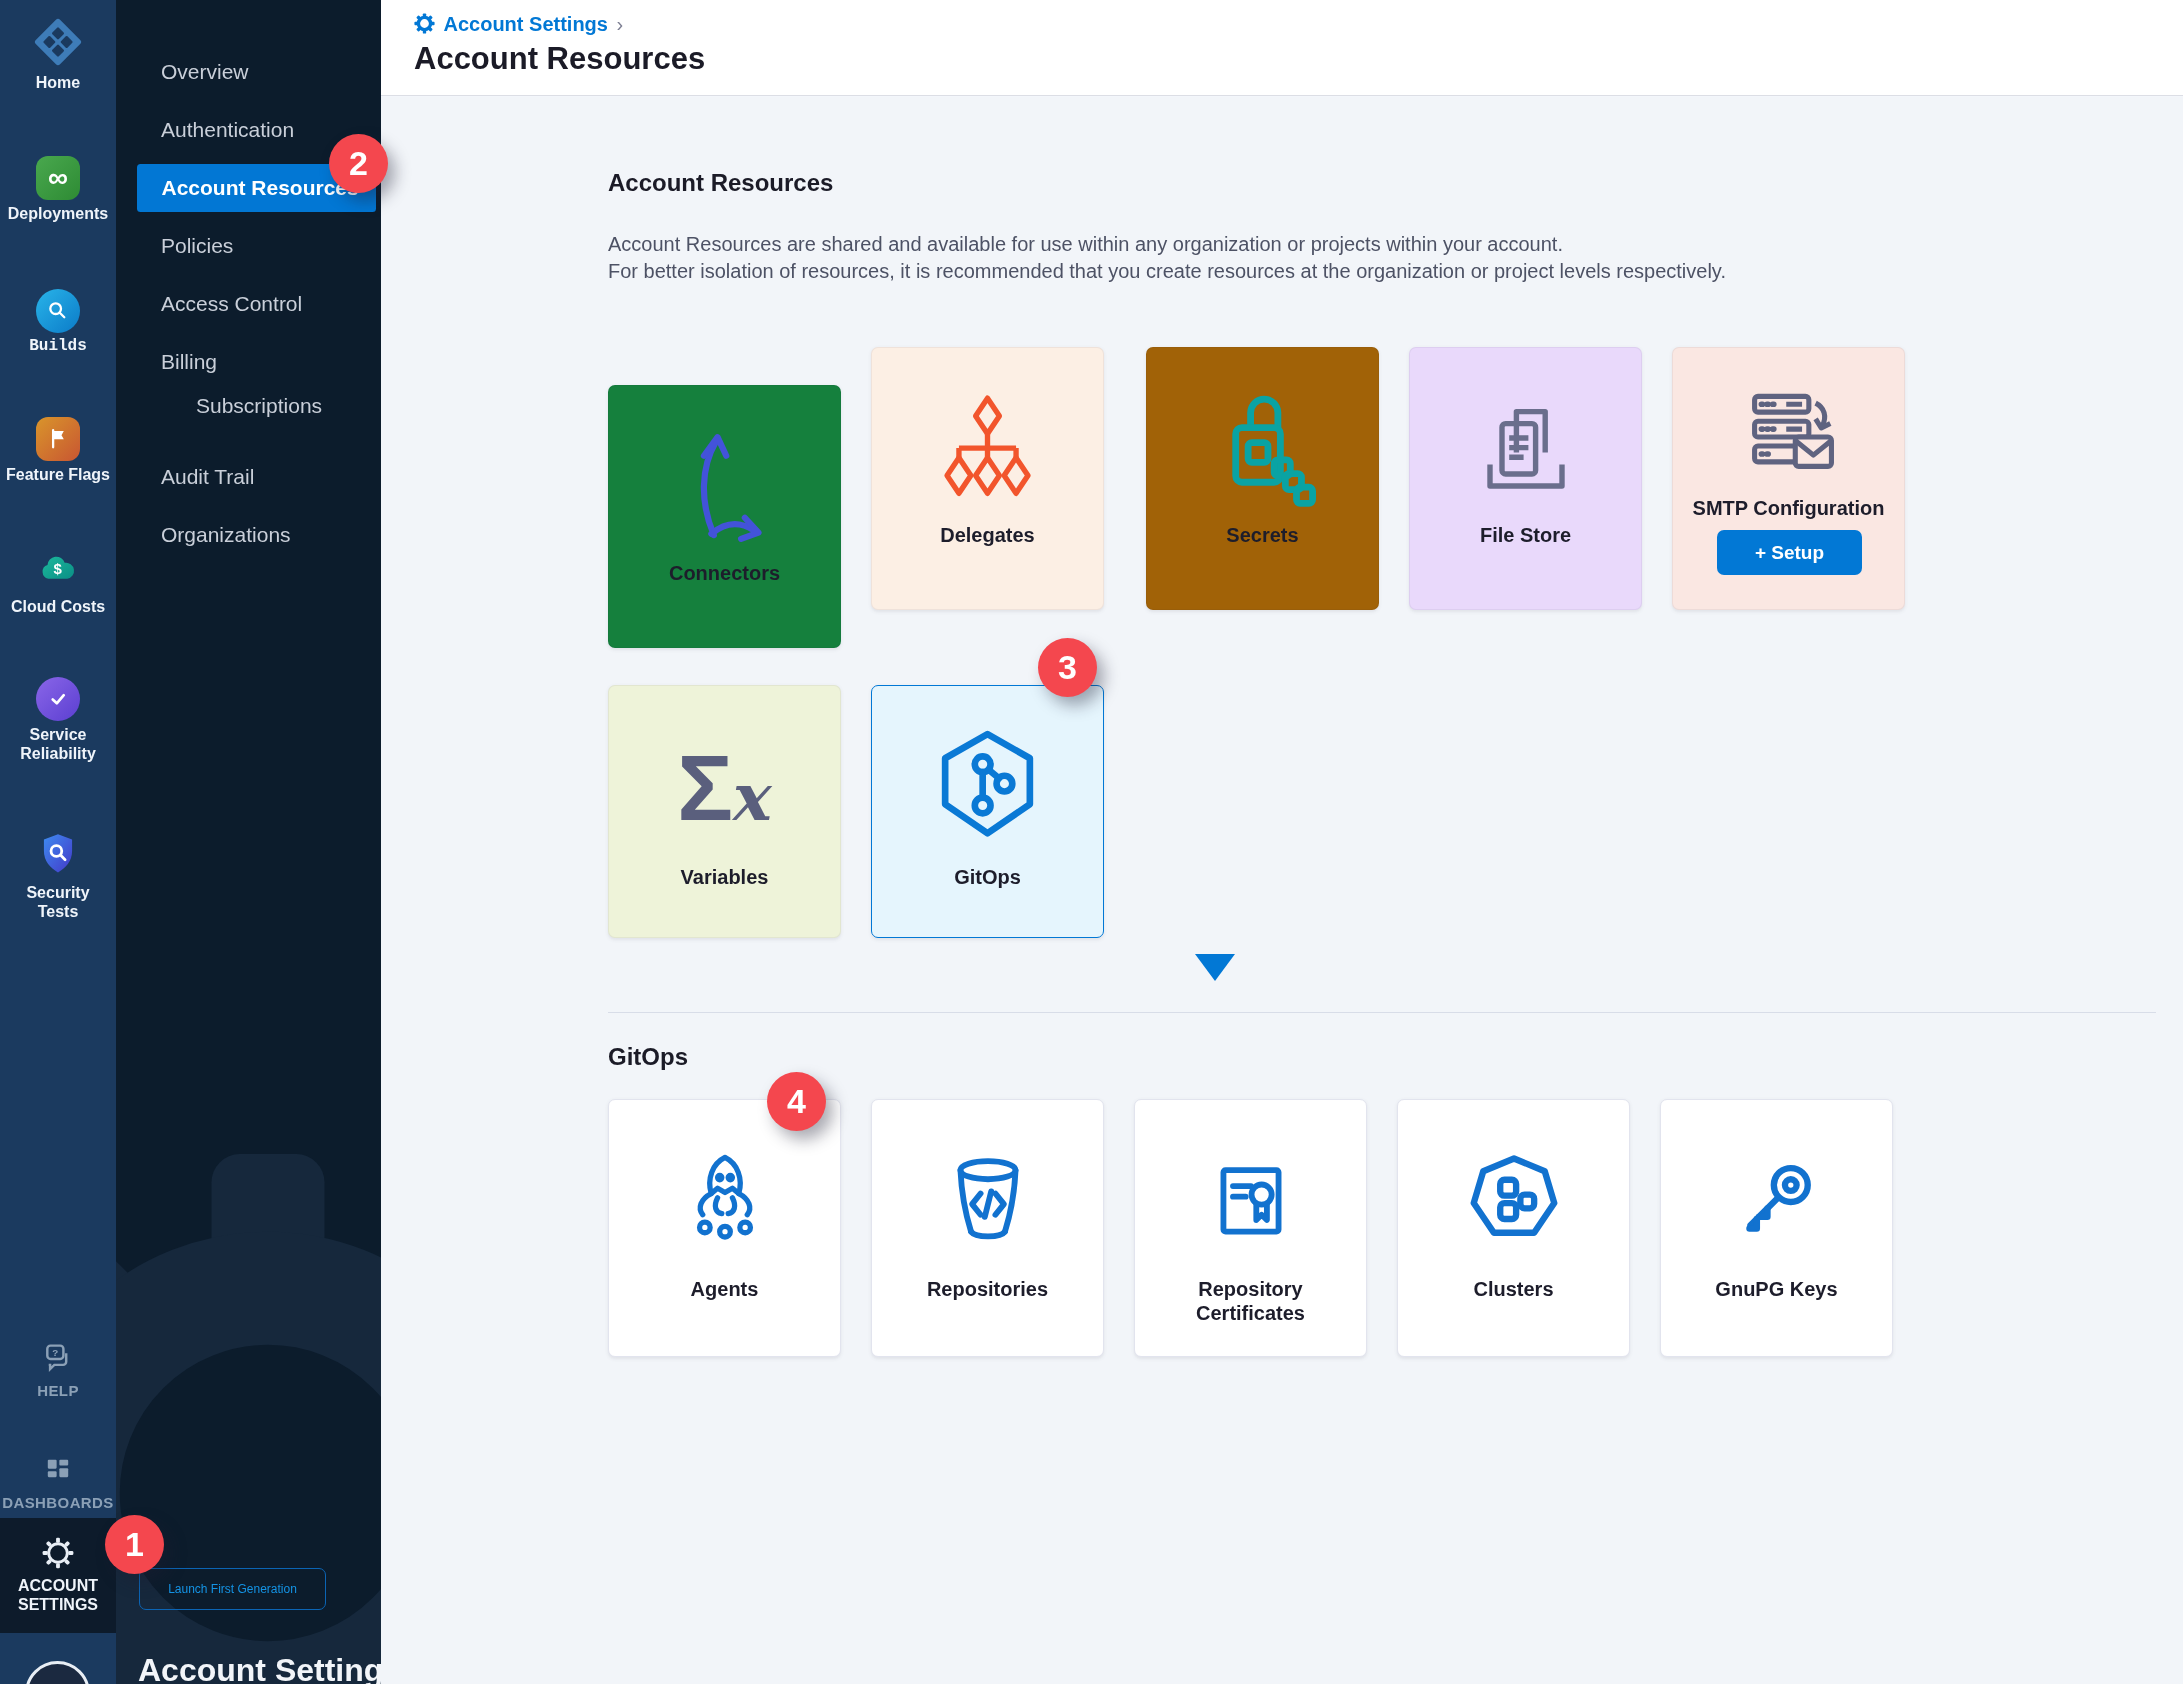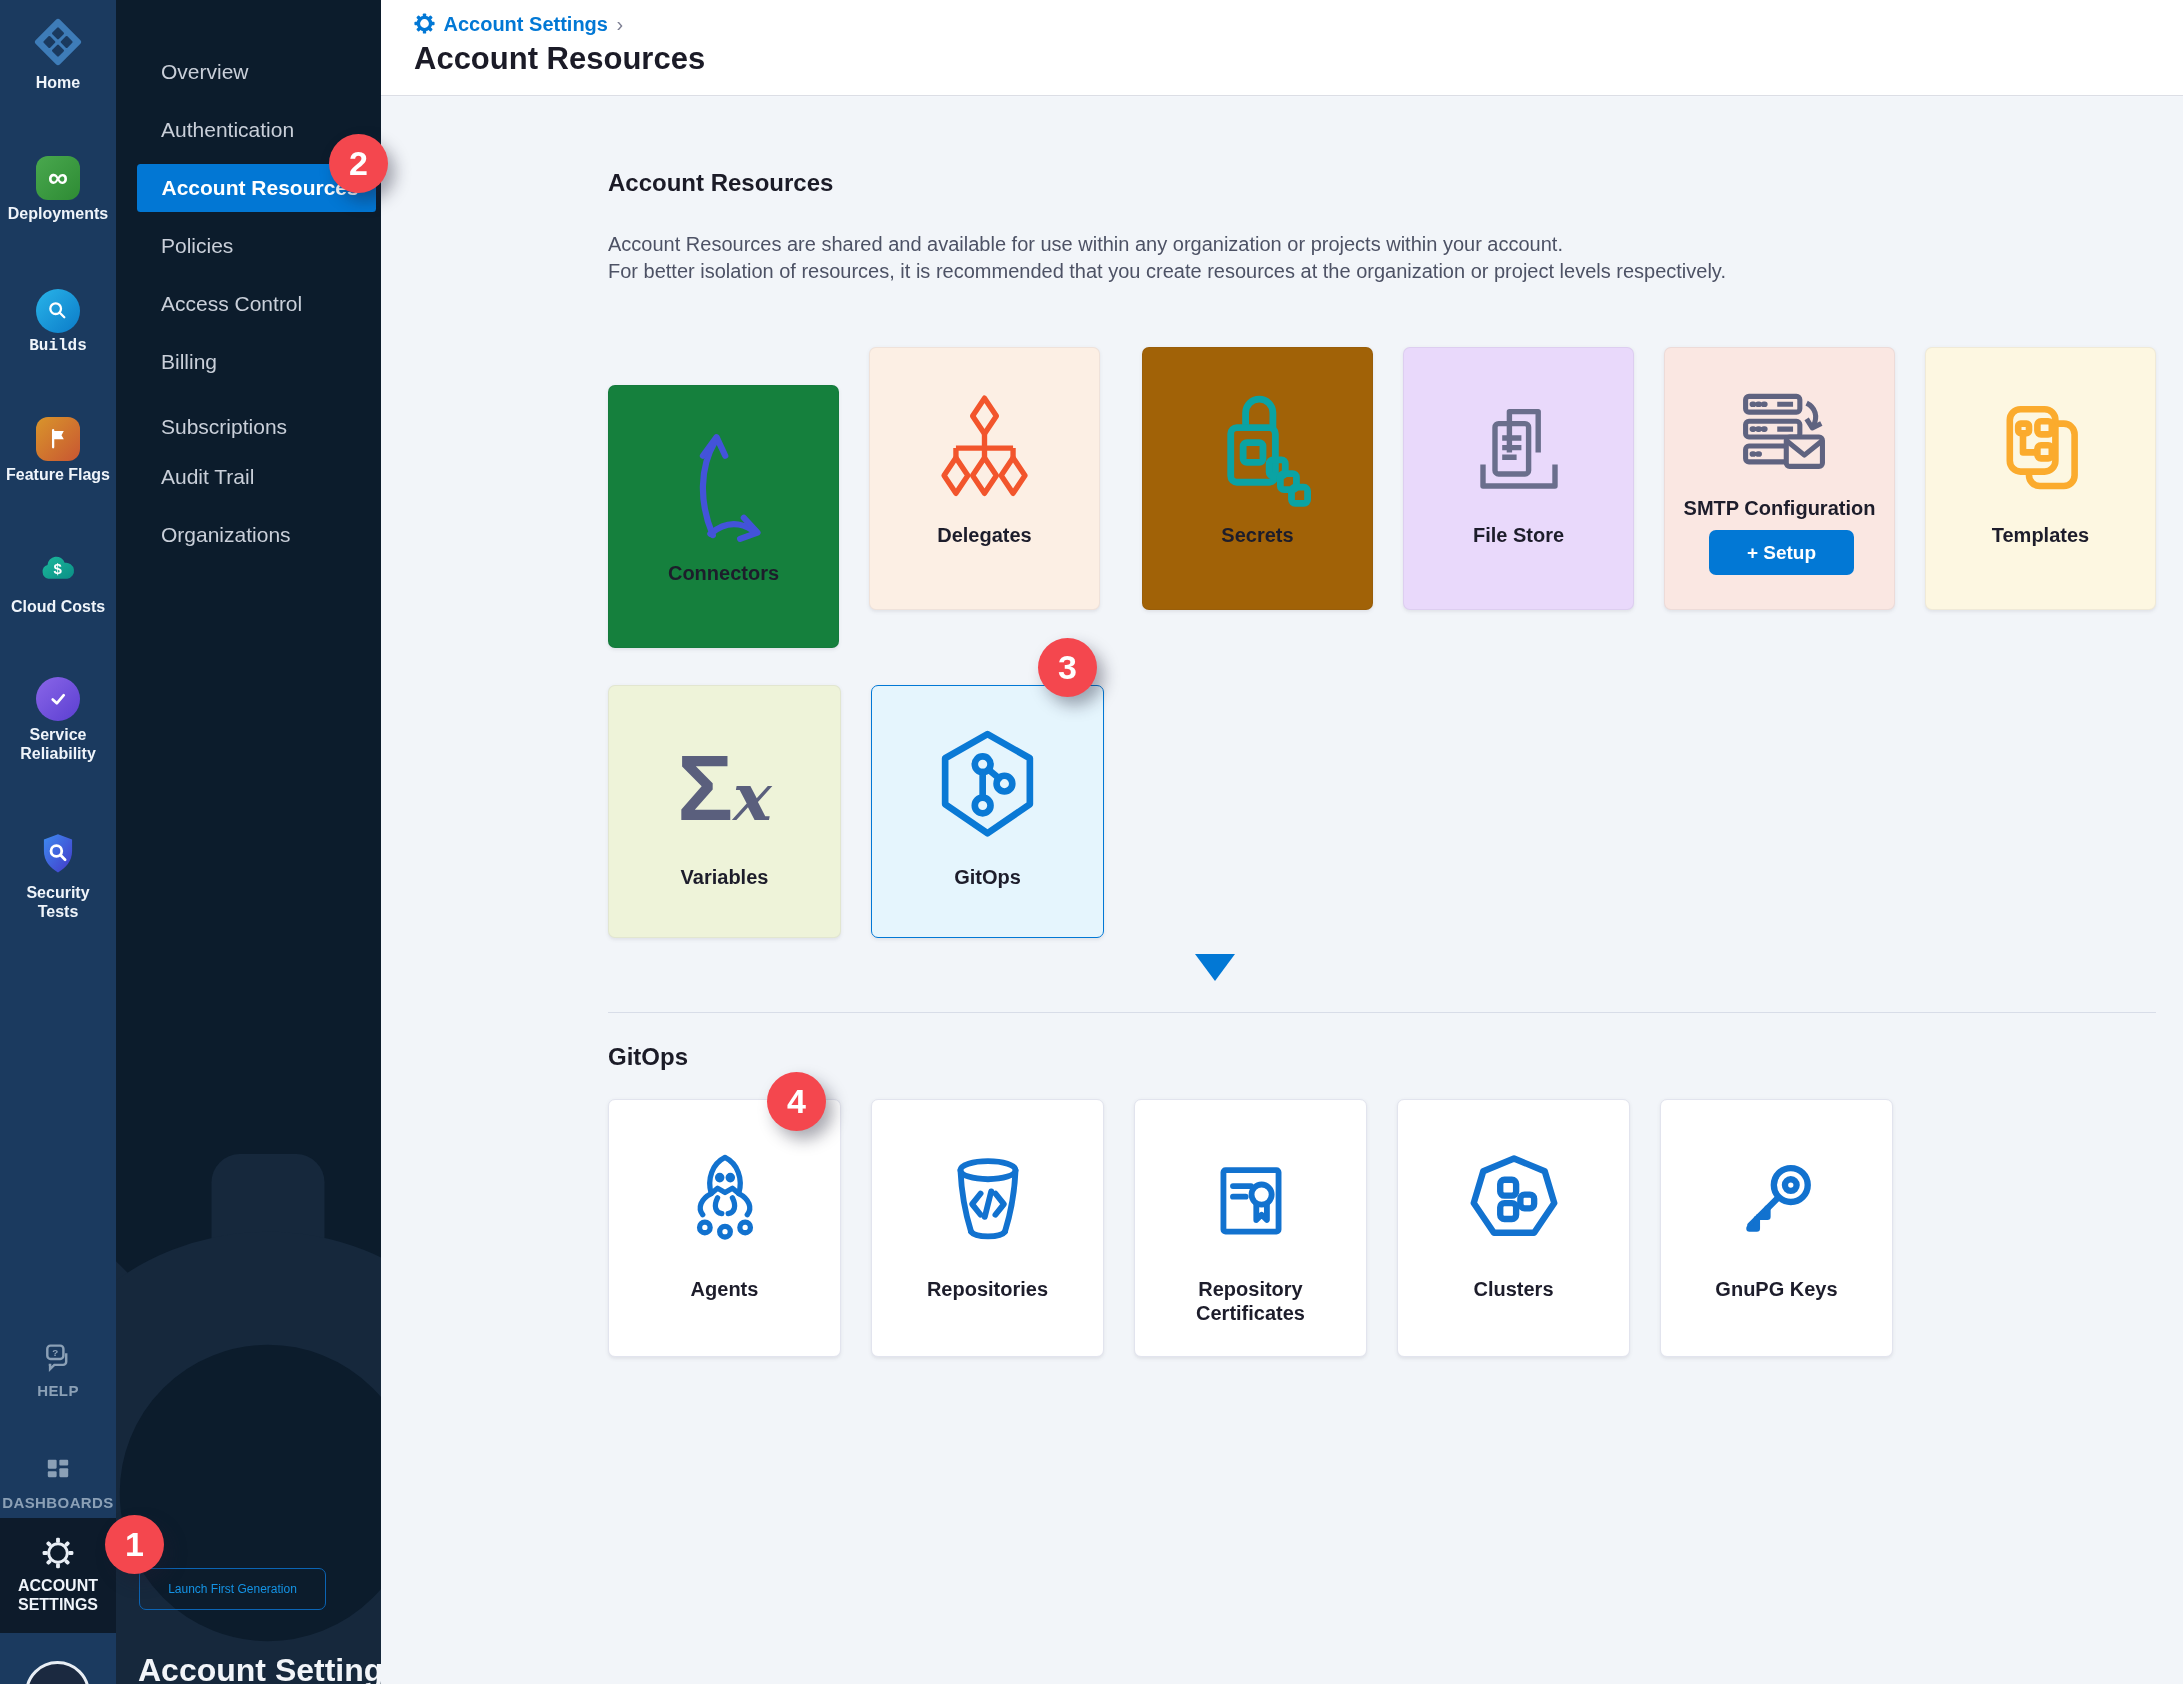--- a/index.html
+++ b/index.html
@@ -228,21 +228,21 @@
           <circle cx="50" cy="50" r="29" fill="none" stroke="#16283C" stroke-width="16"></circle>
         </svg></div>
     <button class="launch-btn">Launch First Generation</button>
     <div class="subnav-footer">Account Settings</div>
   <div class="subnav-item" style="top: 48px;">Overview</div>
       <div class="subnav-item" style="top: 106px;">Authentication</div>
       <div class="subnav-item selected" style="top: 164px;">Account Resources</div>
       <div class="subnav-item" style="top: 222px;">Policies</div>
       <div class="subnav-item" style="top: 280px;">Access Control</div>
       <div class="subnav-item" style="top: 338px;">Billing</div>
-      <div class="subnav-item" style="top: 403px;">Subscriptions</div>
+      <div class="subnav-item" style="top: 382px; margin-left: 35px;">Subscriptions</div>
       <div class="subnav-item" style="top: 453px;">Audit Trail</div>
       <div class="subnav-item" style="top: 511px;">Organizations</div>
     </nav>
 
   <div class="main">
     <div class="header">
       <div class="breadcrumb">
         <span id="crumb-gear"><svg width="21" height="21" viewBox="0 0 100 100">
               <rect x="42" y="2" width="16" height="20" rx="4" transform="rotate(0 50 50)" fill="#0278D5"></rect>
               <rect x="42" y="2" width="16" height="20" rx="4" transform="rotate(45 50 50)" fill="#0278D5"></rect>
@@ -325,33 +325,20 @@
                 <path d="M48 25 h14 M48 47 h14"></path>
                 <path d="M74 24 c8 4 10 12 6 20"></path>
                 <path d="M74 38 l5 8 8 -4"></path>
                 <rect x="56" y="54" width="32" height="26" rx="3" fill="#FAE7E2"></rect>
                 <path d="M56 57 l16 13 16 -13"></path>
               </svg>
             </div>
             <div class="card-label raised">SMTP Configuration</div>
             <button class="setup-btn">+ Setup</button>
           </div>
-          <div class="card" style="background: rgb(253, 247, 225);">
-            <div class="card-icon">
-              <svg width="120" height="120" viewBox="0 0 100 100" fill="none" stroke="#FBAB2D" stroke-width="5.5" stroke-linejoin="round">
-                <rect x="40" y="28" width="38" height="52" rx="9"></rect>
-                <rect x="24" y="16" width="38" height="52" rx="9" fill="#FDF7E1"></rect>
-                <rect x="31" y="28" width="9" height="8" rx="2"></rect>
-                <rect x="47" y="26" width="12" height="11" rx="3"></rect>
-                <rect x="47" y="46" width="12" height="11" rx="3"></rect>
-                <path d="M35 36 v16 h12"></path>
-              </svg>
-            </div>
-            <div class="card-label">Templates</div>
-          </div>
         </div>
       <div class="cards-row row2" id="row2">
           <div class="card" style="background: rgb(238, 243, 217);">
             <div class="card-icon">
               <span class="sigma">Σ<span class="sx">x</span></span>
             </div>
             <div class="card-label">Variables</div>
           </div>
           <div class="card selected" style="background: rgb(229, 245, 253);">
             <div class="card-icon">

